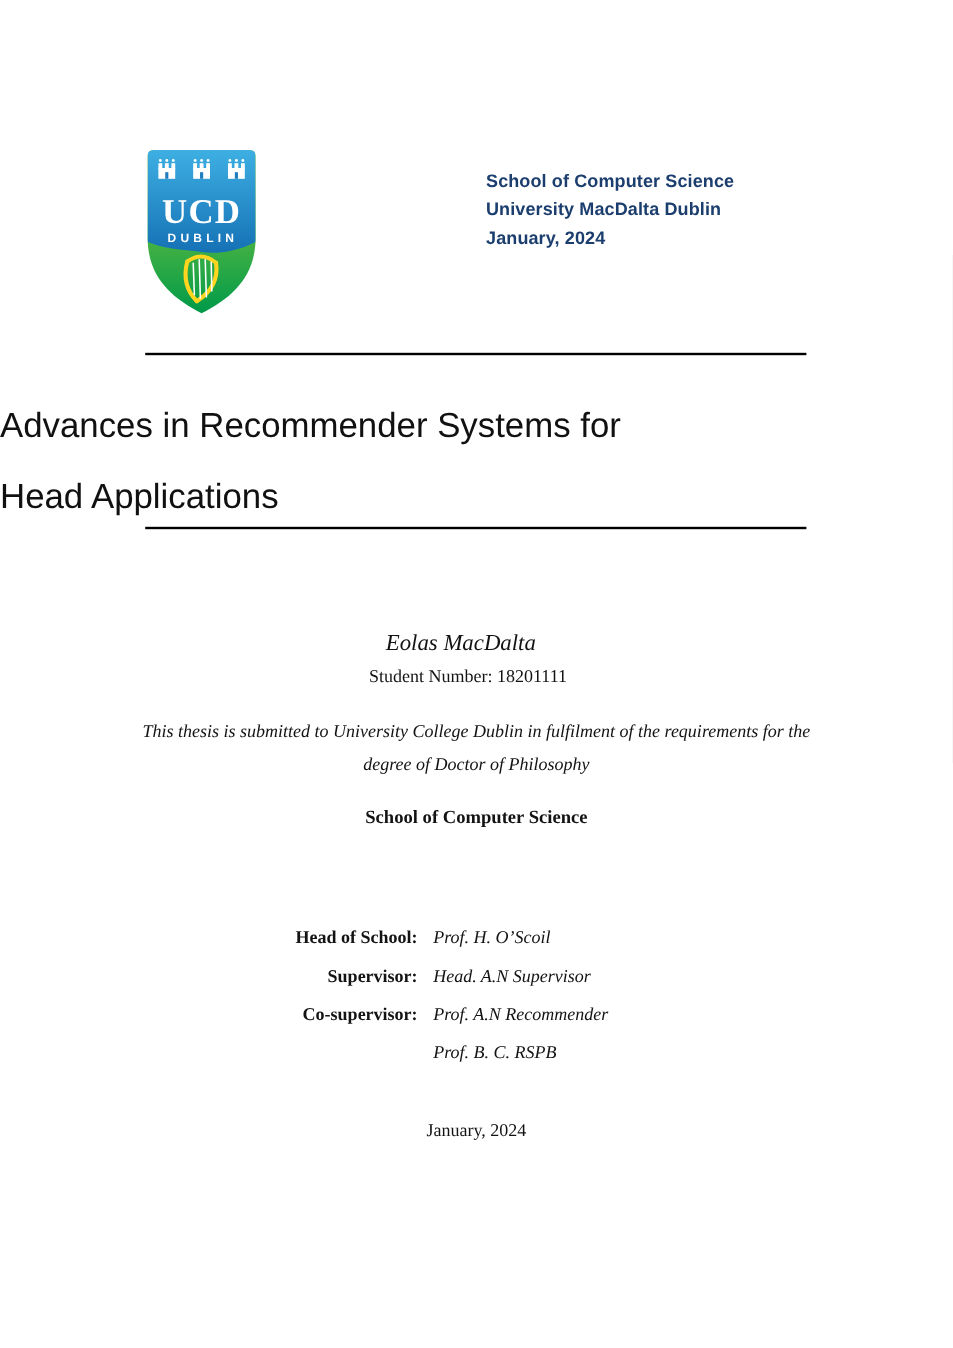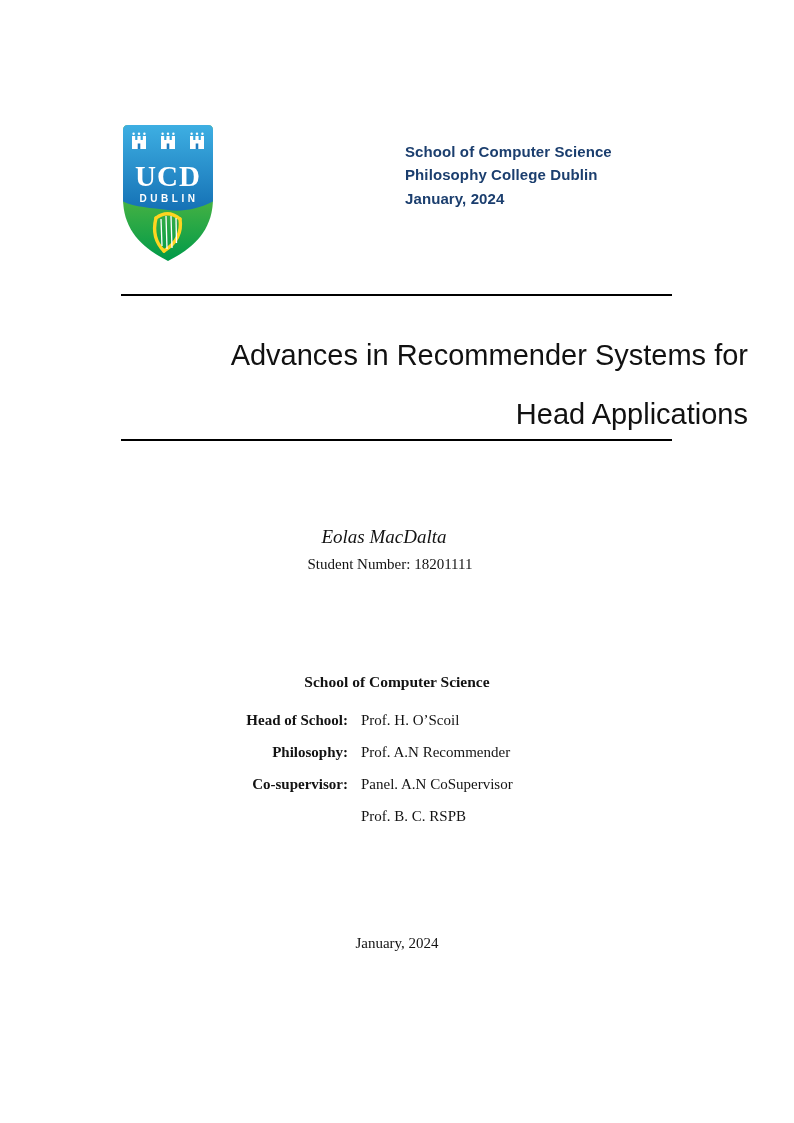--- a/index.html
+++ b/index.html
@@ -45,21 +45,21 @@
   }
   .rule-top { top: 294px; }
   .rule-bottom { top: 439px; }
 
   
   .thesis-title {
     position: absolute;
     left: 0;
     top: 326px;
     width: 748px;
-    text-align: right;
+    text-align: left;
     font-family: "Liberation Sans", sans-serif;
     font-weight: normal;
     font-size: 29px;
     line-height: 59px;
     color: #111111;
   }
 
   
   .author-name {
     position: absolute;
@@ -91,35 +91,36 @@
     top: 673px;
     text-align: center;
     font-weight: bold;
     font-size: 15.5px;
   }
 
   
   .committee {
     position: absolute;
     left: 120px;
-    top: 704px;
+    top: 766px;
     width: 554px;
   }
   .committee-row {
     display: flex;
     line-height: 32px;
     font-size: 15px;
   }
   .committee-role {
     width: 228px;
     text-align: right;
     font-weight: bold;
   }
   .committee-member {
     margin-left: 13px;
+    font-style: italic;
   }
 
   
   .footer-date {
     position: absolute;
     left: 0; width: 794px;
     top: 935px;
     text-align: center;
     font-size: 15px;
   }
@@ -198,51 +199,55 @@
         <line x1="41" y1="97" x2="42" y2="124"></line>
         <line x1="46" y1="94" x2="47" y2="127"></line>
         <line x1="51" y1="94" x2="52" y2="126"></line>
         <line x1="56" y1="96" x2="56.5" y2="121"></line>
       </g>
     </g>
   </svg>
 
   <div class="affiliation">
     <div>School of Computer Science</div>
-    <div>Philosophy College Dublin</div>
+    <div>University MacDalta Dublin</div>
     <div>January, 2024</div>
   </div>
 
   <div class="rule rule-top"></div>
 
   <h1 class="thesis-title">
     <div>Advances in Recommender Systems for</div>
     <div>Head Applications</div>
   </h1>
 
   <div class="rule rule-bottom"></div>
 
   <div class="author-name">Eolas MacDalta</div>
   <div class="student-number">Student Number: 18201111</div>
 
+  <div class="submission-statement">
+    <div>This thesis is submitted to University College Dublin in fulfilment of the requirements for the</div>
+    <div>degree of Doctor of Philosophy</div>
+  </div>
 
   <div class="school-name">School of Computer Science</div>
 
   <div class="committee">
     <div class="committee-row">
       <div class="committee-role">Head of School:</div>
       <div class="committee-member">Prof. H. O’Scoil</div>
     </div>
     <div class="committee-row">
-      <div class="committee-role">Philosophy:</div>
+      <div class="committee-role">Supervisor:</div>
+      <div class="committee-member">Head. A.N Supervisor</div>
+    </div>
+    <div class="committee-row">
+      <div class="committee-role">Co-supervisor:</div>
       <div class="committee-member">Prof. A.N Recommender</div>
-    </div>
-    <div class="committee-row">
-      <div class="committee-role">Co-supervisor:</div>
-      <div class="committee-member">Panel. A.N CoSupervisor</div>
     </div>
     <div class="committee-row">
       <div class="committee-role"></div>
       <div class="committee-member">Prof. B. C. RSPB</div>
     </div>
   </div>
 
   <div class="footer-date">January, 2024</div>
 
 </div>

